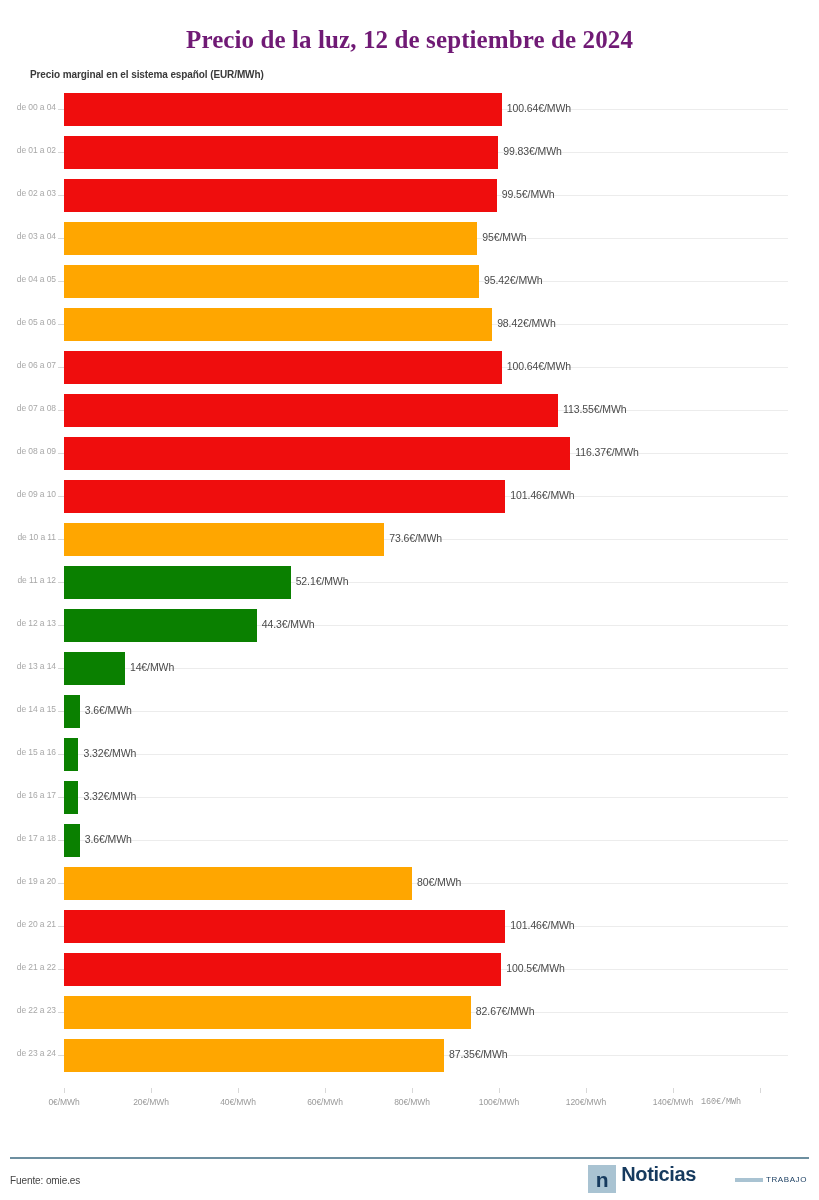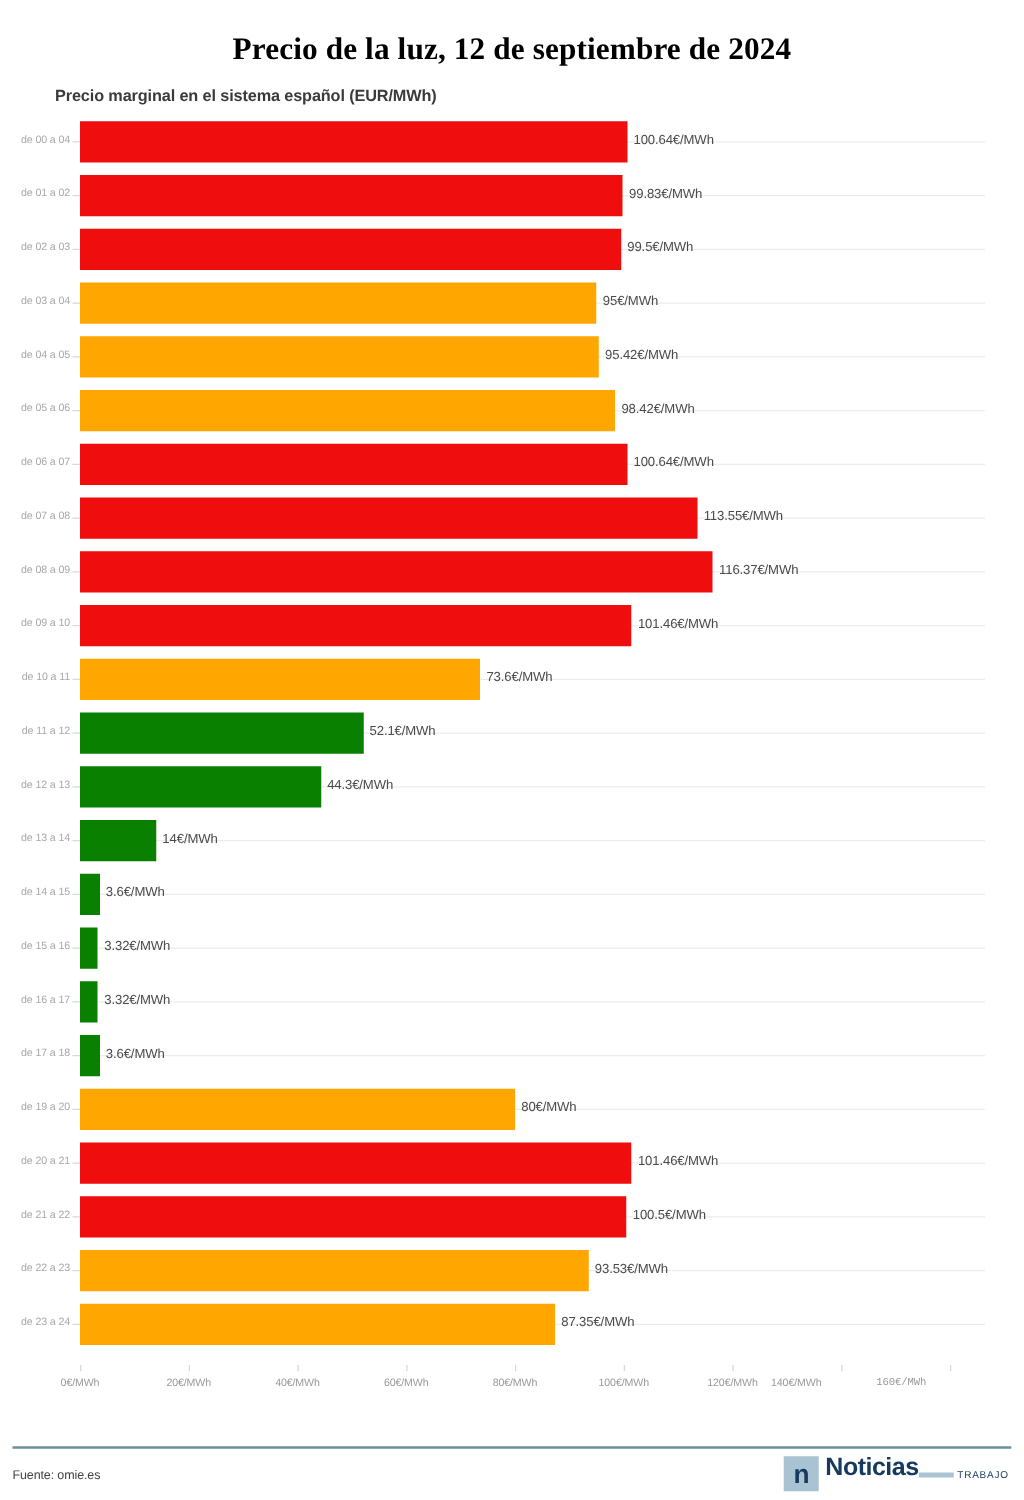--- a/index.html
+++ b/index.html
@@ -21,33 +21,33 @@
     height: 1200px;
     position: relative;
     box-sizing: border-box;
   }
 
   
   .chart-title {
     font-family: "Liberation Serif", serif;
     font-weight: bold;
     font-size: 25px;
-    color: #000000;
+    color: #701a75;
     text-align: center;
     line-height: 1;
     padding-top: 10px;
     letter-spacing: 0.1px;
   }
 
   .chart-subtitle {
     font-family: "Liberation Sans", sans-serif;
     font-weight: bold;
-    font-size: 13px;
+    font-size: 10px;
     color: #3a3a3a;
-    margin-left: 44px;
+    margin-left: 30px;
     margin-top: 15px;
     letter-spacing: -0.1px;
   }
 
   
   .plot {
     position: relative;
     margin-top: 8px;
     height: 1030px;
     width: 819px;
@@ -197,20 +197,21 @@
     font-size: 20px;
     line-height: 19px;
     color: #163a5e;
     letter-spacing: -0.4px;
   }
   .brand-sub-row {
     display: flex;
     align-items: center;
     gap: 3px;
     margin-top: 2px;
+    margin-left: 39px;
   }
   .brand-sub-bar {
     width: 28px;
     height: 4px;
     background: #a9c3d2;
   }
   .brand-sub {
     font-family: "Liberation Sans", sans-serif;
     font-size: 8px;
     line-height: 8px;
@@ -374,21 +375,21 @@
           <div class="row-tick"></div>
           <div class="cat-label">de 21 a 22</div>
           <div class="bar" style="width: 437.175px; background: rgb(239, 13, 13);"></div>
           <div class="bar-value" style="left: 506.175px;">100.5€/MWh</div>
         </div>
         <div class="row">
           <div class="row-gridline"></div>
           <div class="row-tick"></div>
           <div class="cat-label">de 22 a 23</div>
           <div class="bar" style="width: 406.855px; background: rgb(255, 166, 0);"></div>
-          <div class="bar-value" style="left: 475.855px;">93.53€/MWh</div>
+          <div class="bar-value" style="left: 475.855px;">82.67€/MWh</div>
         </div>
         <div class="row">
           <div class="row-gridline"></div>
           <div class="row-tick"></div>
           <div class="cat-label">de 23 a 24</div>
           <div class="bar" style="width: 379.972px; background: rgb(255, 166, 0);"></div>
           <div class="bar-value" style="left: 448.972px;">87.35€/MWh</div>
         </div>
       </div>
     <div class="xaxis" id="xaxis">
@@ -400,21 +401,21 @@
         <div class="xtick-label" style="left: 238px;">40€/MWh</div>
         <div class="xtick" style="left: 325px;"></div>
         <div class="xtick-label" style="left: 325px;">60€/MWh</div>
         <div class="xtick" style="left: 412px;"></div>
         <div class="xtick-label" style="left: 412px;">80€/MWh</div>
         <div class="xtick" style="left: 499px;"></div>
         <div class="xtick-label" style="left: 499px;">100€/MWh</div>
         <div class="xtick" style="left: 586px;"></div>
         <div class="xtick-label" style="left: 586px;">120€/MWh</div>
         <div class="xtick" style="left: 673px;"></div>
-        <div class="xtick-label" style="left: 637px;">140€/MWh</div>
+        <div class="xtick-label" style="left: 673px;">140€/MWh</div>
         <div class="xtick" style="left: 760px;"></div>
         <div class="xtick-label" style="left: 721px; font-family: Liberation Mono, monospace;">160€/MWh</div>
       </div>
   </div>
 
   <div class="footer">
     <div class="footer-rule"></div>
     <div class="footer-source">Fuente: omie.es</div>
     <div class="brand">
       <div class="brand-mark">

